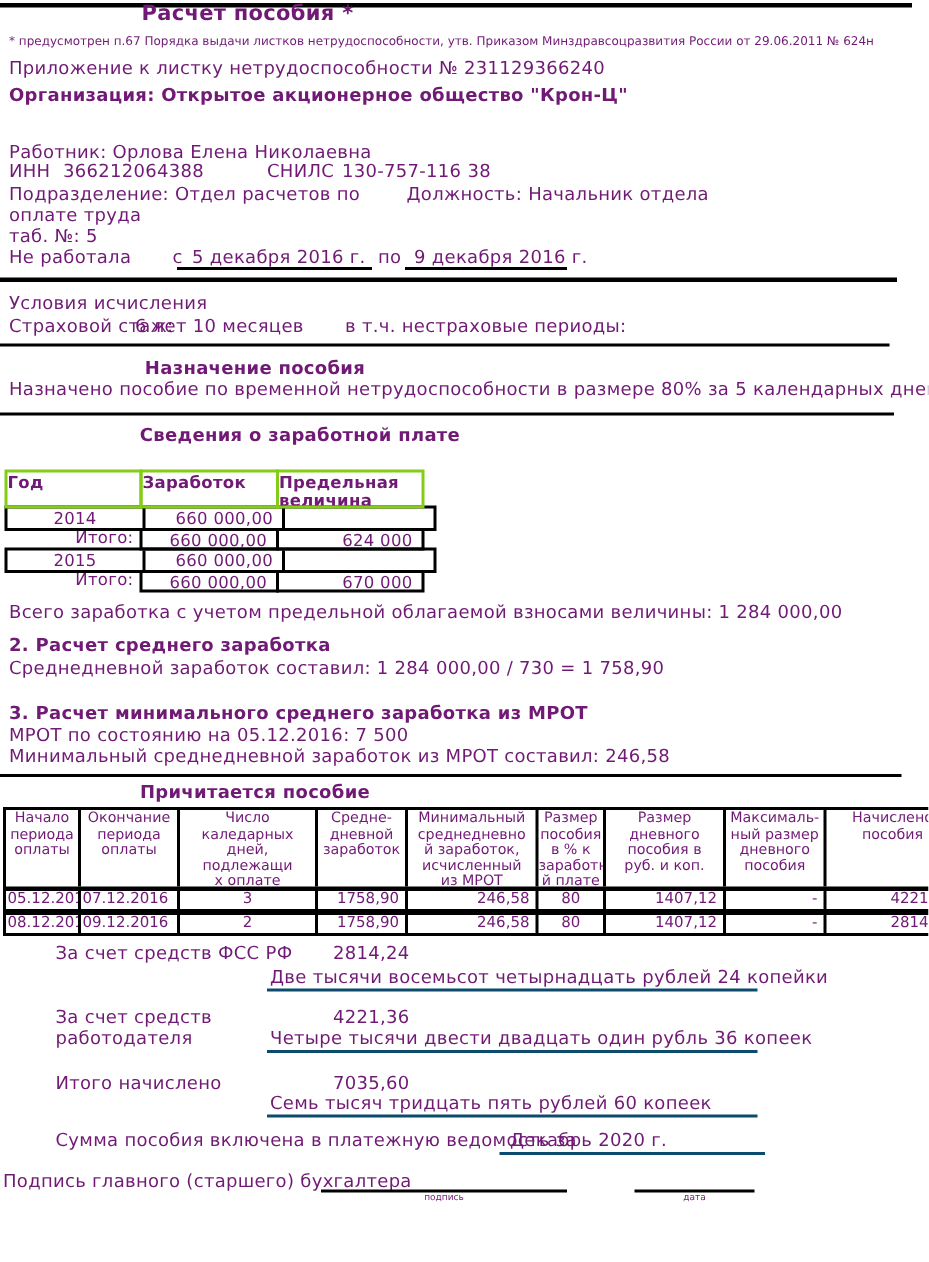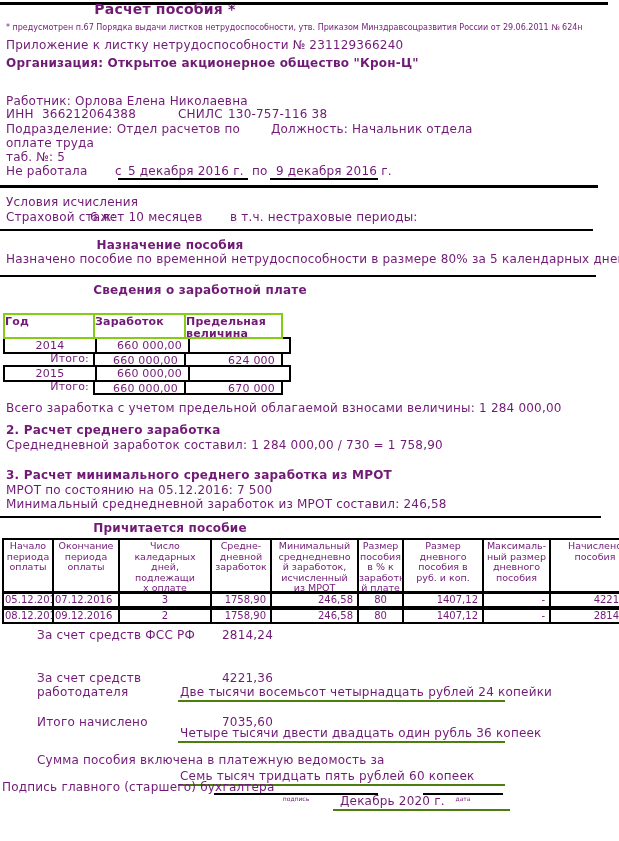--- a/index.html
+++ b/index.html
@@ -9,21 +9,21 @@
     font-size:12px;letter-spacing:0.2px;
   }
   .t{position:absolute;white-space:nowrap;line-height:13px;}
   .b{font-weight:bold;}
   .ctr{text-align:center;white-space:nowrap;}
   .hr{position:absolute;background:#000;}
   .fn{font-size:8px;letter-spacing:0;}
   .cap{position:absolute;font-size:6px;letter-spacing:0;text-align:center;line-height:6px;}
   .sig{position:absolute;height:2px;background:#000;}
   .uline{position:absolute;height:2px;background:#000;}
-  .wordline{position:absolute;border-bottom:2px solid #4d7c0f;height:14px;padding-left:2px;white-space:nowrap;line-height:13px;margin-top:41px;}
+  .wordline{position:absolute;border-bottom:2px solid #0c4a6e;height:14px;padding-left:2px;white-space:nowrap;line-height:13px;}
 
   
   .stable{position:absolute;left:3px;top:313px;font-size:11px;}
   .srow{display:flex;}
   .srow + .srow{margin-top:-2px;}
   .scell{box-sizing:border-box;overflow:hidden;}
   .sc1{width:92px;}.sc2{width:93px;}.sc3{width:99px;}
   .shead .scell{border:2px solid #84cc16;margin-left:-2px;height:26px;font-weight:bold;
     text-align:left;white-space:pre-line;line-height:12px;padding-top:1px;}
   .shead .scell:first-child{margin-left:0;}

